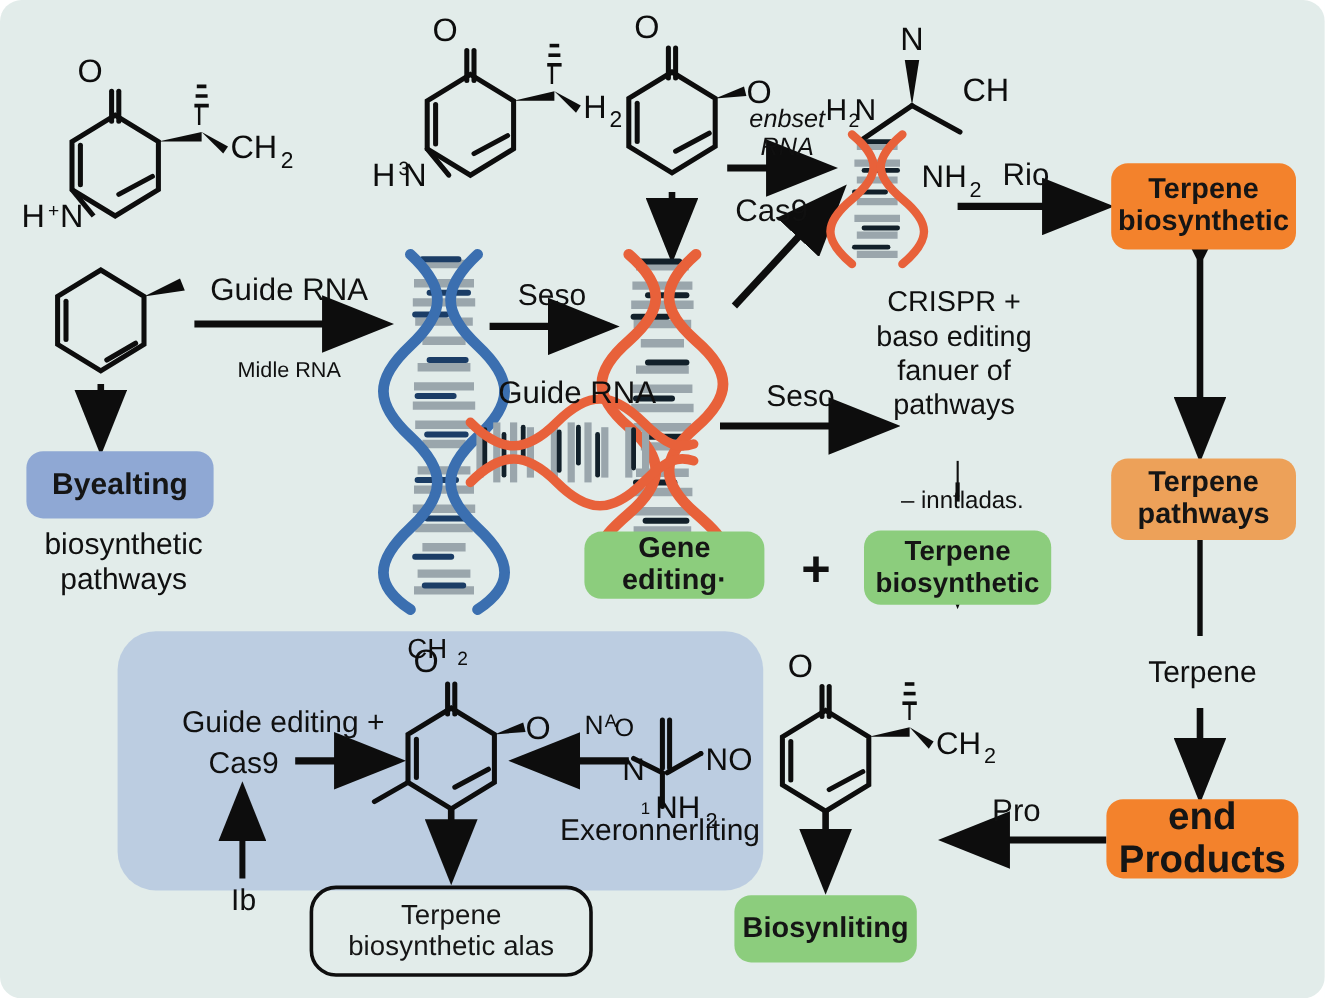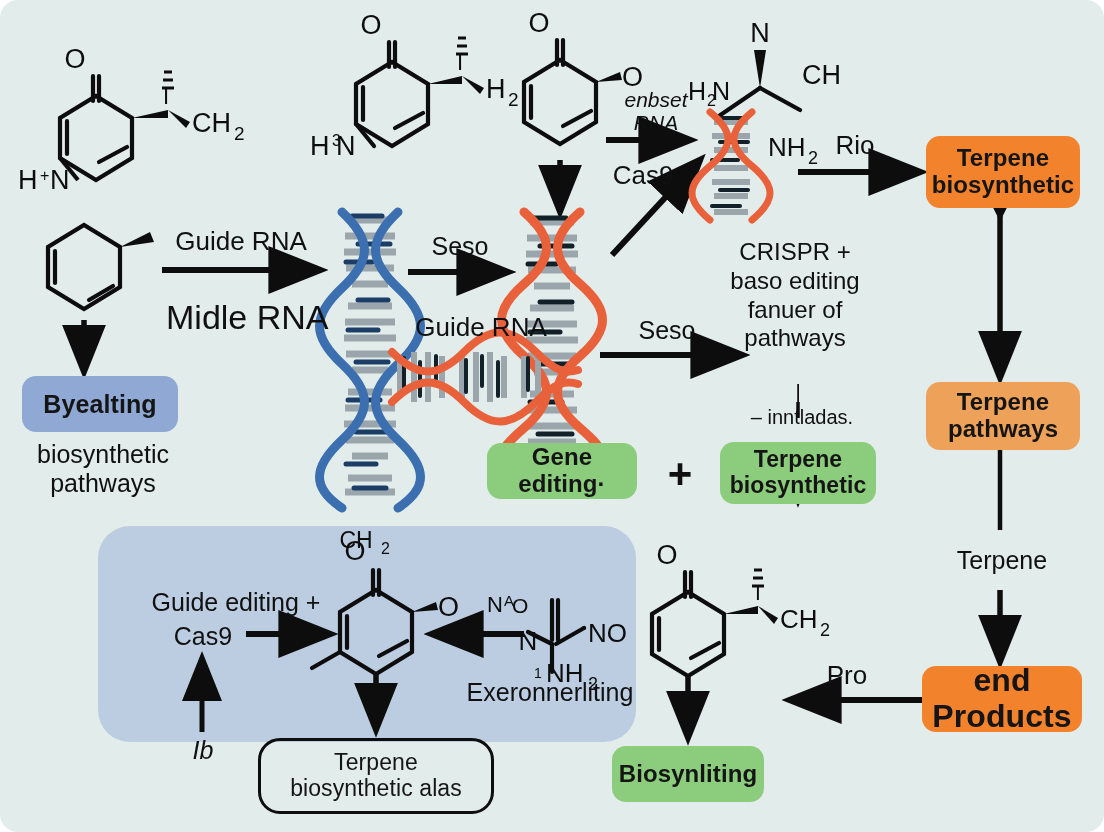--- a/index.html
+++ b/index.html
@@ -403,21 +403,21 @@
 
   <div class="pill green" style="left:612px;top:746px;width:152px;height:56px;font-size:24px;border-radius:14px;">
     <span>Biosynliting</span>
   </div>
 
   <div class="txt" style="left:18px;top:440px;width:170px;font-size:25px;white-space:pre-line;">biosynthetic
 pathways</div>
 
   <div class="txt" style="left:166px;top:226px;width:150px;font-size:26px;">Guide RNA</div>
 
-  <div class="txt" style="left:166px;top:298px;width:150px;font-size:34px;">Midle RNA</div>
+  <div class="txt" style="left:166px;top:298px;width:150px;font-size:18px;">Midle RNA</div>
 
   <div class="txt" style="left:415px;top:232px;width:90px;font-size:25px;">Seso</div>
 
   <div class="txt" style="left:406px;top:312px;width:150px;font-size:26px;">Guide RNA</div>
 
   <div class="txt" style="left:622px;top:316px;width:90px;font-size:25px;">Seso</div>
 
   <div class="txt" style="left:608px;top:88px;width:96px;font-size:21px;white-space:pre-line;line-height:1.1;font-style:italic;">enbset
 RNA</div>
 
@@ -437,17 +437,17 @@
   <div class="txt bold" style="left:652px;top:450px;width:56px;font-size:42px;">+</div>
 
   <div class="txt" style="left:952px;top:546px;width:100px;font-size:25px;">Terpene</div>
 
   <div class="txt" style="left:812px;top:660px;width:70px;font-size:26px;">Pro</div>
 
   <div class="txt" style="left:128px;top:588px;width:216px;font-size:25px;">Guide editing +</div>
 
   <div class="txt" style="left:158px;top:622px;width:90px;font-size:25px;">Cas9</div>
 
-  <div class="txt" style="left:178px;top:736px;width:50px;font-size:25px;font-style:italic;">Ib</div>
+  <div class="txt" style="left:178px;top:736px;width:50px;font-size:25px;">Ib</div>
 
   <div class="txt" style="left:440px;top:678px;width:220px;font-size:25px;">Exeronnerliting</div>
 
 </div>
 
 </body></html>

